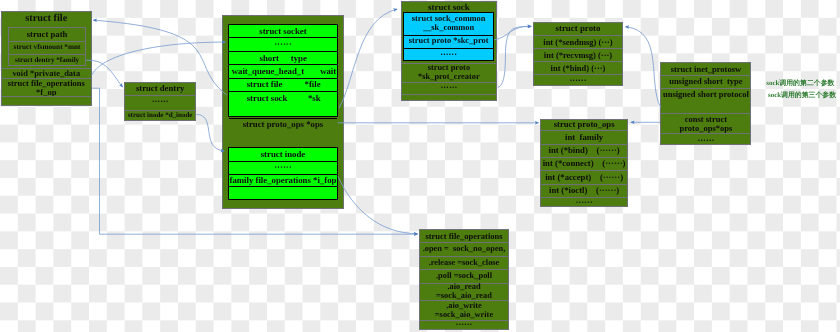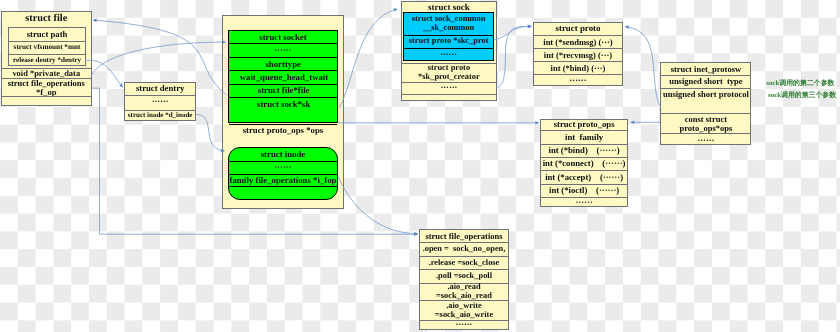--- a/index.html
+++ b/index.html
@@ -4,82 +4,82 @@
 <style>
   html,body{margin:0;padding:0;}
   body{width:840px;height:332px;overflow:hidden;
        font-family:"Liberation Serif",serif;
        background-color:#fff;
        background-image:conic-gradient(#ebebeb 25%, #ffffff 0 50%, #ebebeb 0 75%, #ffffff 0);
        background-size:35.6px 35.6px;
        background-position:0 0;}
   #stage{position:relative;width:840px;height:332px;-webkit-font-smoothing:antialiased;text-rendering:geometricPrecision;}
   .box{position:absolute;box-sizing:border-box;}
-  .blue{background:#fef9c3;border:1px solid #6e7278;}
+  .blue{background:#4d7c0f;border:1px solid #6e7278;}
   .green{background:#00ff00;border:1px solid #000;}
   .cyan{background:#00ccff;border:1px solid #000;padding-left:12px;}
   .r{position:absolute;box-sizing:border-box;display:flex;align-items:center;justify-content:center;
      text-align:center;font-weight:bold;color:#0d0d0d;line-height:1.05;white-space:pre;left:0;right:0;}
   .r.sep{border-top:1px solid #6e7278;}
   .green .r.sep,.cyan .r.sep{border-top:1px solid #000;}
   .two{flex-direction:column;}
-  .split{justify-content:center;}
+  .split{justify-content:space-between;}
   svg.links{position:absolute;left:0;top:0;width:840px;height:332px;overflow:visible;pointer-events:none;}
   .note{position:absolute;font-weight:bold;color:#2f7d32;white-space:nowrap;}
 </style>
 </head>
 <body>
 
 <div id="stage">
 
   <div class="box blue" style="left:1px;top:11px;width:90.5px;height:95px;">
     <div class="r" style="top:0;height:15.5px;font-size:10.3px;">struct file</div>
     <div class="box blue" style="left:6.3px;top:14.9px;width:77.5px;height:39.2px;">
       <div class="r" style="top:0;height:12.8px;font-size:8.7px;">struct path</div>
       <div class="r sep" style="top:12.8px;height:13.6px;font-size:7.25px;">struct vfsmount *mnt</div>
-      <div class="r sep" style="top:26.4px;height:12.8px;font-size:7.1px;">release dentry *dentry</div>
+      <div class="r sep" style="top:26.4px;height:12.8px;font-size:7.1px;">struct dentry *family</div>
     </div>
     <div class="r sep" style="top:56.1px;height:10.2px;font-size:8.45px;">void *private_data</div>
     <div class="r sep two" style="top:66.3px;height:17.9px;font-size:8.5px;">
       <span>struct file_operations</span>
       <span>*f_op</span>
     </div>
     <div class="r sep" style="top:84.2px;height:9px;"></div>
   </div>
 
   <div class="box blue" style="left:124px;top:81.5px;width:72.3px;height:39px;">
     <div class="r" style="top:0;height:12.8px;font-size:8.7px;">struct dentry</div>
     <div class="r sep" style="top:12.8px;height:14.2px;font-size:8.4px;">······</div>
     <div class="r sep" style="top:27px;height:12px;font-size:7px;">struct inode *d_inode</div>
   </div>
 
   <div class="box blue" style="left:222.2px;top:15.2px;width:121.4px;height:194.2px;">
     <div class="r" style="top:16px;height:19.8px;font-size:8.4px;">struct socket_alloc</div>
-    <div class="box green" style="left:4.5px;top:14px;width:110.5px;height:93.3px;">
+    <div class="box green" style="left:4.5px;top:8px;width:110.5px;height:93.3px;">
       <div class="r" style="top:0;height:12.1px;font-size:8.75px;">struct socket</div>
       <div class="r sep" style="top:12.1px;height:14.1px;font-size:8.75px;">······</div>
       <div class="r sep split" style="top:26.2px;height:13px;font-size:8.75px;padding:0 30.4px 0 30.9px;">
         <span>short</span>
         <span>type</span>
       </div>
       <div class="r sep split" style="top:39.2px;height:13.2px;font-size:8.75px;padding:0 1px 0 3px;">
         <span>wait_queue_head_t</span>
         <span>wait</span>
       </div>
       <div class="r sep split" style="top:52.4px;height:13.9px;font-size:8.75px;padding:0 16.6px 0 18px;">
         <span>struct file</span>
         <span>*file</span>
       </div>
       <div class="r sep split" style="top:66.3px;height:14.1px;font-size:8.75px;padding:0 16.6px 0 18px;">
         <span>struct sock</span>
         <span>*sk</span>
       </div>
       <div class="r sep" style="top:80.4px;height:12.9px;font-size:8.75px;margin-top:12px;">struct proto_ops *ops</div>
     </div>
-    <div class="box green" style="left:4.5px;top:130.9px;width:110.5px;height:52.8px;border-radius:12px;">
+    <div class="box green" style="left:4.5px;top:130.9px;width:110.5px;height:52.8px;">
       <div class="r" style="top:0;height:13px;font-size:8.75px;">struct inode</div>
       <div class="r sep" style="top:13px;height:12.6px;font-size:8.75px;">······</div>
       <div class="r sep" style="top:25.6px;height:12.7px;font-size:8.75px;">family file_operations *i_fop</div>
       <div class="r sep" style="top:38.3px;height:14.5px;"></div>
     </div>
   </div>
 
   <div class="box blue" style="left:400.6px;top:1px;width:96.6px;height:100.3px;">
     <div class="r" style="top:0;height:10.6px;font-size:9px;">struct sock</div>
     <div class="box cyan" style="left:1.7px;top:9.6px;width:90.6px;height:49.9px;">

